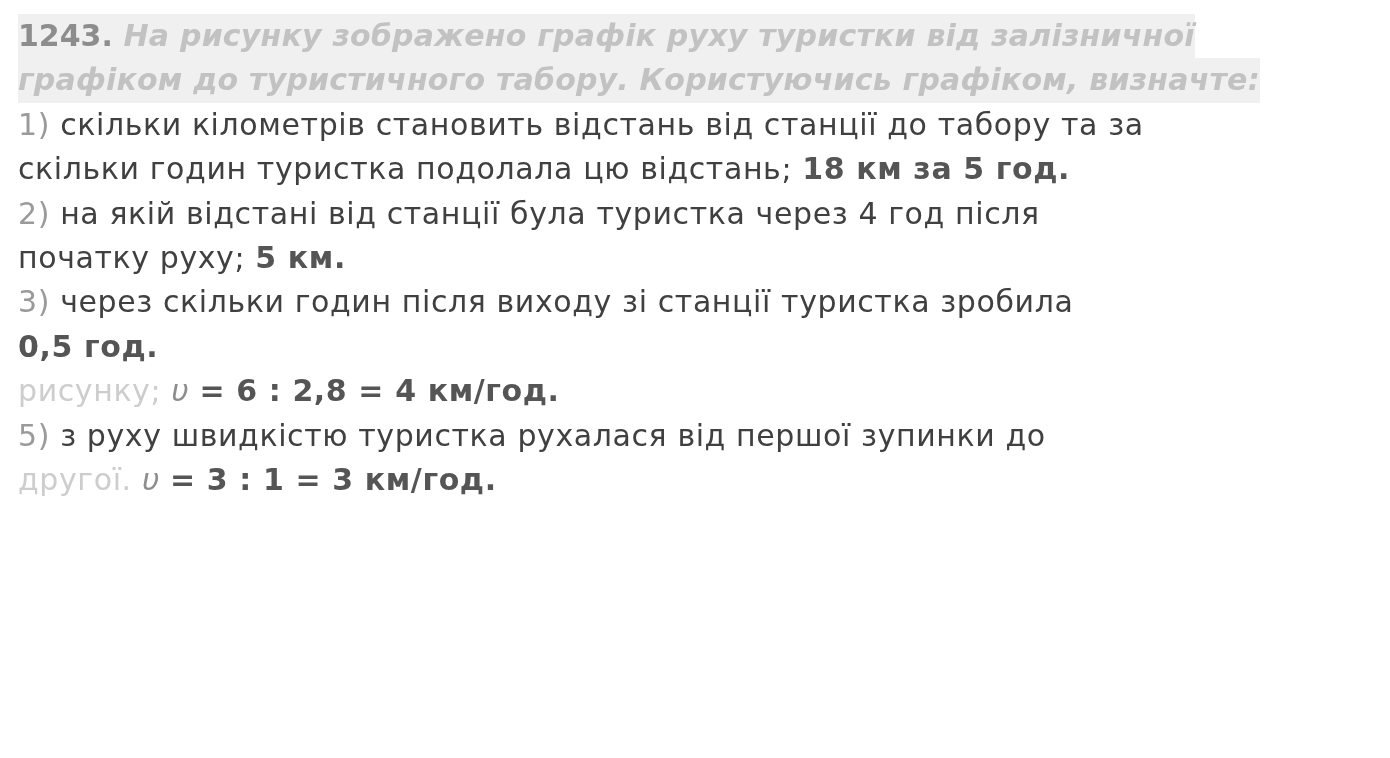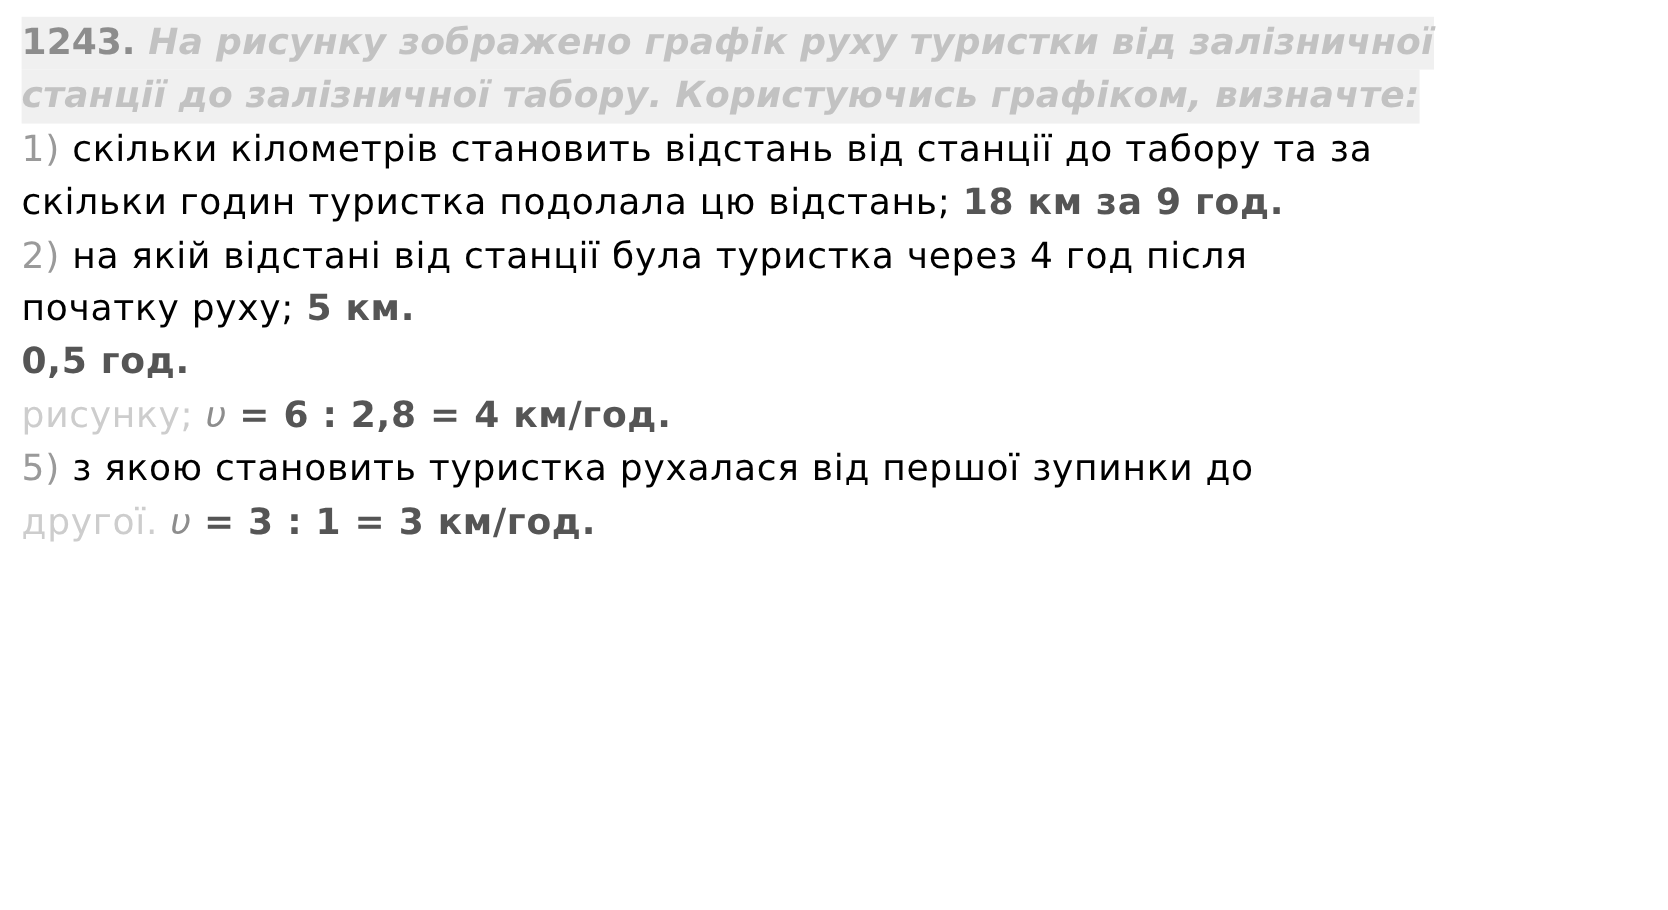--- a/index.html
+++ b/index.html
@@ -54,71 +54,75 @@
     font-weight: bold;
   }
   .vee {
     font-style: italic;
     color: #8d8d8d;
   }
   .faint {
     color: #cdcdcd;
   }
   .q-line {
-    color: #000000;
+    color: #404040;
   }
 </style>
 </head>
 <body>
 
 <div class="page">
   <div class="exercise">
 
     <div class="line">
       <span class="heading-line">
         <span class="num">1243.</span>
         <span>На рисунку зображено графік руху туристки від залізничної</span>
       </span>
     </div>
 
     <div class="line">
-      <span class="heading-line">станції до залізничної табору. Користуючись графіком, визначте:</span>
+      <span class="heading-line">графіком до туристичного табору. Користуючись графіком, визначте:</span>
     </div>
 
     <div class="line">
       <span class="item-num">1)</span>
       <span class="q-line">скільки кілометрів становить відстань від станції до табору та за</span>
     </div>
     <div class="line">
       <span class="q-line">скільки годин туристка подолала цю відстань;</span>
-      <span class="answer">18 км за 9 год.</span>
+      <span class="answer">18 км за 5 год.</span>
     </div>
 
     <div class="line">
       <span class="item-num">2)</span>
       <span class="q-line">на якій відстані від станції була туристка через 4 год після</span>
     </div>
     <div class="line">
       <span class="q-line">початку руху;</span>
       <span class="answer">5 км.</span>
     </div>
 
     <div class="line">
+      <span class="item-num">3)</span>
+      <span class="q-line">через скільки годин після виходу зі станції туристка зробила</span>
+    </div>
+    <div class="line">
       <span class="answer">0,5 год.</span>
     </div>
 
     <div class="line">
       <span class="faint">рисунку;</span>
       <span class="vee">υ</span>
       <span class="answer">= 6 : 2,8 = 4 км/год.</span>
     </div>
 
     <div class="line">
       <span class="item-num">5)</span>
-      <span class="q-line">з якою становить туристка рухалася від першої зупинки до</span>
+      <span class="q-line">з руху швидкістю туристка рухалася від першої зупинки до</span>
     </div>
     <div class="line">
       <span class="faint">другої.</span>
       <span class="vee">υ</span>
       <span class="answer">= 3 : 1 = 3 км/год.</span>
     </div>
 
   </div>
 </div>
 

